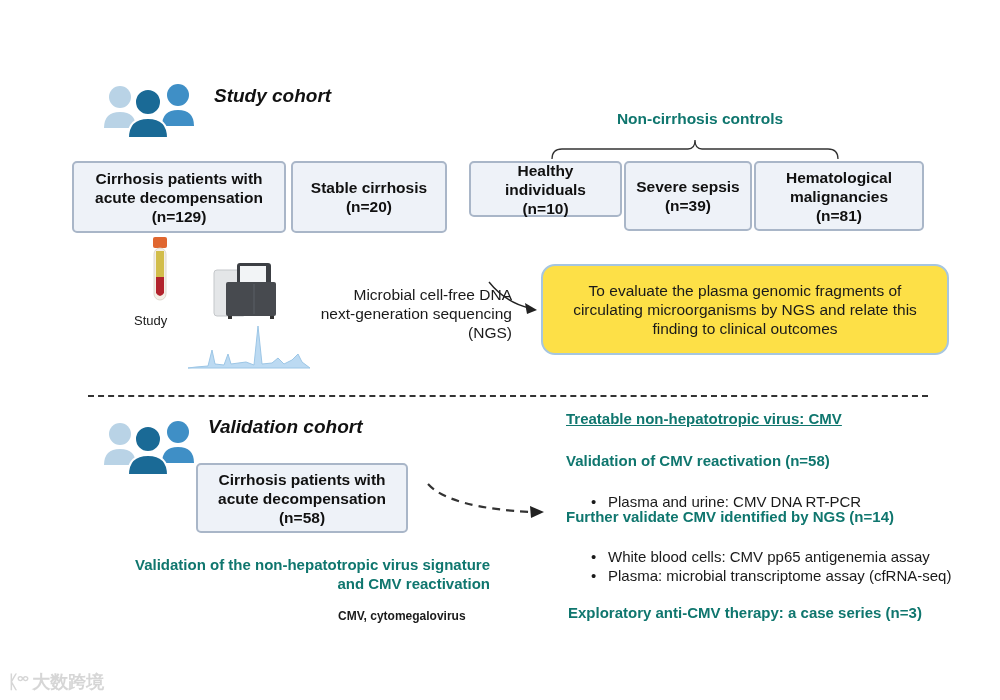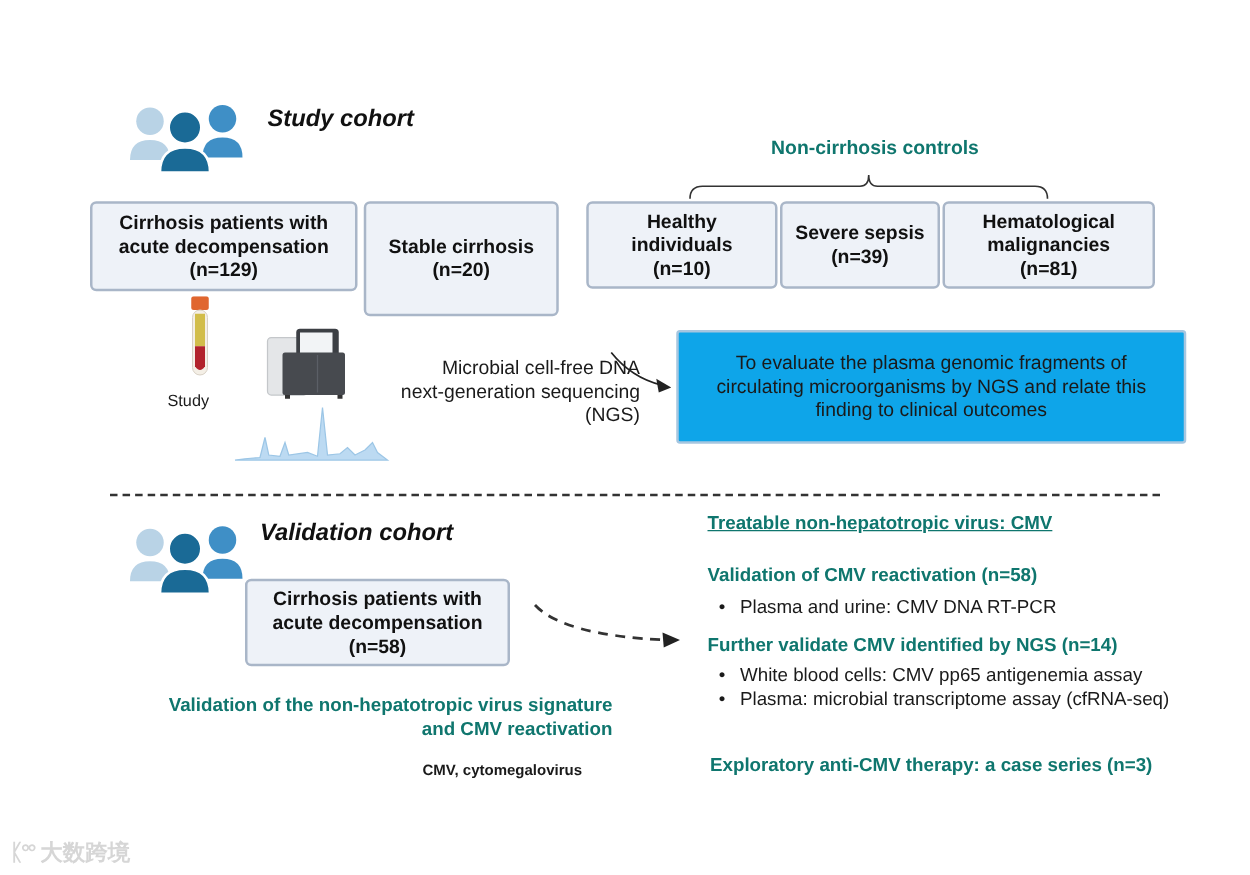--- a/index.html
+++ b/index.html
@@ -1,51 +1,51 @@
 <!DOCTYPE html>
 <html><head>
 <meta charset="utf-8">
 <style>
   html, body { margin:0; padding:0; background:#ffffff; }
   body { width:1000px; height:700px; position:relative; overflow:hidden; font-family:"Liberation Sans", sans-serif; color:#1a1a1a; }
   .abs { position:absolute; }
   .cohort-title { font-weight:bold; font-style:italic; font-size:19px; color:#111; }
   .box { position:absolute; box-sizing:border-box; background:#eef2f8; border:2px solid #a9b6c8; border-radius:5px; display:flex; align-items:center; justify-content:center; text-align:center; font-weight:bold; font-size:15.5px; line-height:19px; color:#111; white-space:pre-line; }
-  .goal-box { position:absolute; box-sizing:border-box; background:#0ea5e9; border:2px solid #a6c6e0; border-radius:3px; display:flex; align-items:center; justify-content:center; text-align:center; font-size:15.5px; line-height:19px; color:#1a1a1a; white-space:pre-line; }
+  .goal-box { position:absolute; box-sizing:border-box; background:#fde047; border:2px solid #a6c6e0; border-radius:14px; display:flex; align-items:center; justify-content:center; text-align:center; font-size:15.5px; line-height:19px; color:#1a1a1a; white-space:pre-line; }
   .center-text { text-align:right; white-space:pre-line; }
   .section-head { font-weight:bold; font-size:15px; color:#0f766e; }
-  .bullets { margin:0; padding:0; list-style:none; font-size:15px; color:#1a1a1a; }
+  .bullets { margin:16px; padding:0; list-style:none; font-size:15px; color:#1a1a1a; }
   .bullets li { position:relative; padding-left:26px; line-height:19px; }
   .bullets li::before { content:"•"; position:absolute; left:9px; top:0; }
   .divider { position:absolute; left:88px; top:395px; width:840px; border-top:2px dashed #333; }
 </style>
 </head>
 <body>
 
 <svg class="abs" style="left:102px;top:80px" width="96" height="60" viewBox="0 0 96 60">
   <circle cx="18" cy="17" r="11" fill="#b9d3e6"></circle>
   <path d="M2 48 Q2 32 18 32 Q34 32 34 48 Z" fill="#b9d3e6"></path>
   <circle cx="76" cy="15" r="11" fill="#3f8fc6"></circle>
   <path d="M60 46 Q60 30 76 30 Q92 30 92 46 Z" fill="#3f8fc6"></path>
   <circle cx="46" cy="22" r="13" fill="#1a6a96" stroke="#fff" stroke-width="2"></circle>
   <path d="M26 58 Q26 38 46 38 Q66 38 66 58 Z" fill="#1a6a96" stroke="#fff" stroke-width="2"></path>
 </svg>
 <div class="abs cohort-title" style="left:214px;top:85px">Study cohort</div>
 
 <div class="box" style="left:72px;top:161px;width:214px;height:72px">Cirrhosis patients with
 acute decompensation
 (n=129)</div>
-<div class="box" style="left:291px;top:161px;width:156px;height:92px">Stable cirrhosis
+<div class="box" style="left:291px;top:161px;width:156px;height:72px">Stable cirrhosis
 (n=20)</div>
 
 <div class="abs section-head" style="left:560px;top:110px;width:280px;text-align:center;font-size:15.5px">Non-cirrhosis controls</div>
 <svg class="abs" style="left:540px;top:137px" width="310" height="24">
   <path d="M12 22 Q12 12 22 12 L148 12 Q155 12 155 3 Q155 12 162 12 L288 12 Q298 12 298 22" fill="none" stroke="#333" stroke-width="1.3"></path>
 </svg>
-<div class="box" style="left:469px;top:161px;width:153px;height:70px">Healthy
+<div class="box" style="left:469px;top:161px;width:153px;height:56px">Healthy
 individuals
 (n=10)</div>
 <div class="box" style="left:624px;top:161px;width:128px;height:70px">Severe sepsis
 (n=39)</div>
 <div class="box" style="left:754px;top:161px;width:170px;height:70px">Hematological
 malignancies
 (n=81)</div>
 
 <svg class="abs" style="left:150px;top:237px" width="20" height="66">
   <rect x="3" y="0" width="14" height="11" rx="2" fill="#e0662f"></rect>

